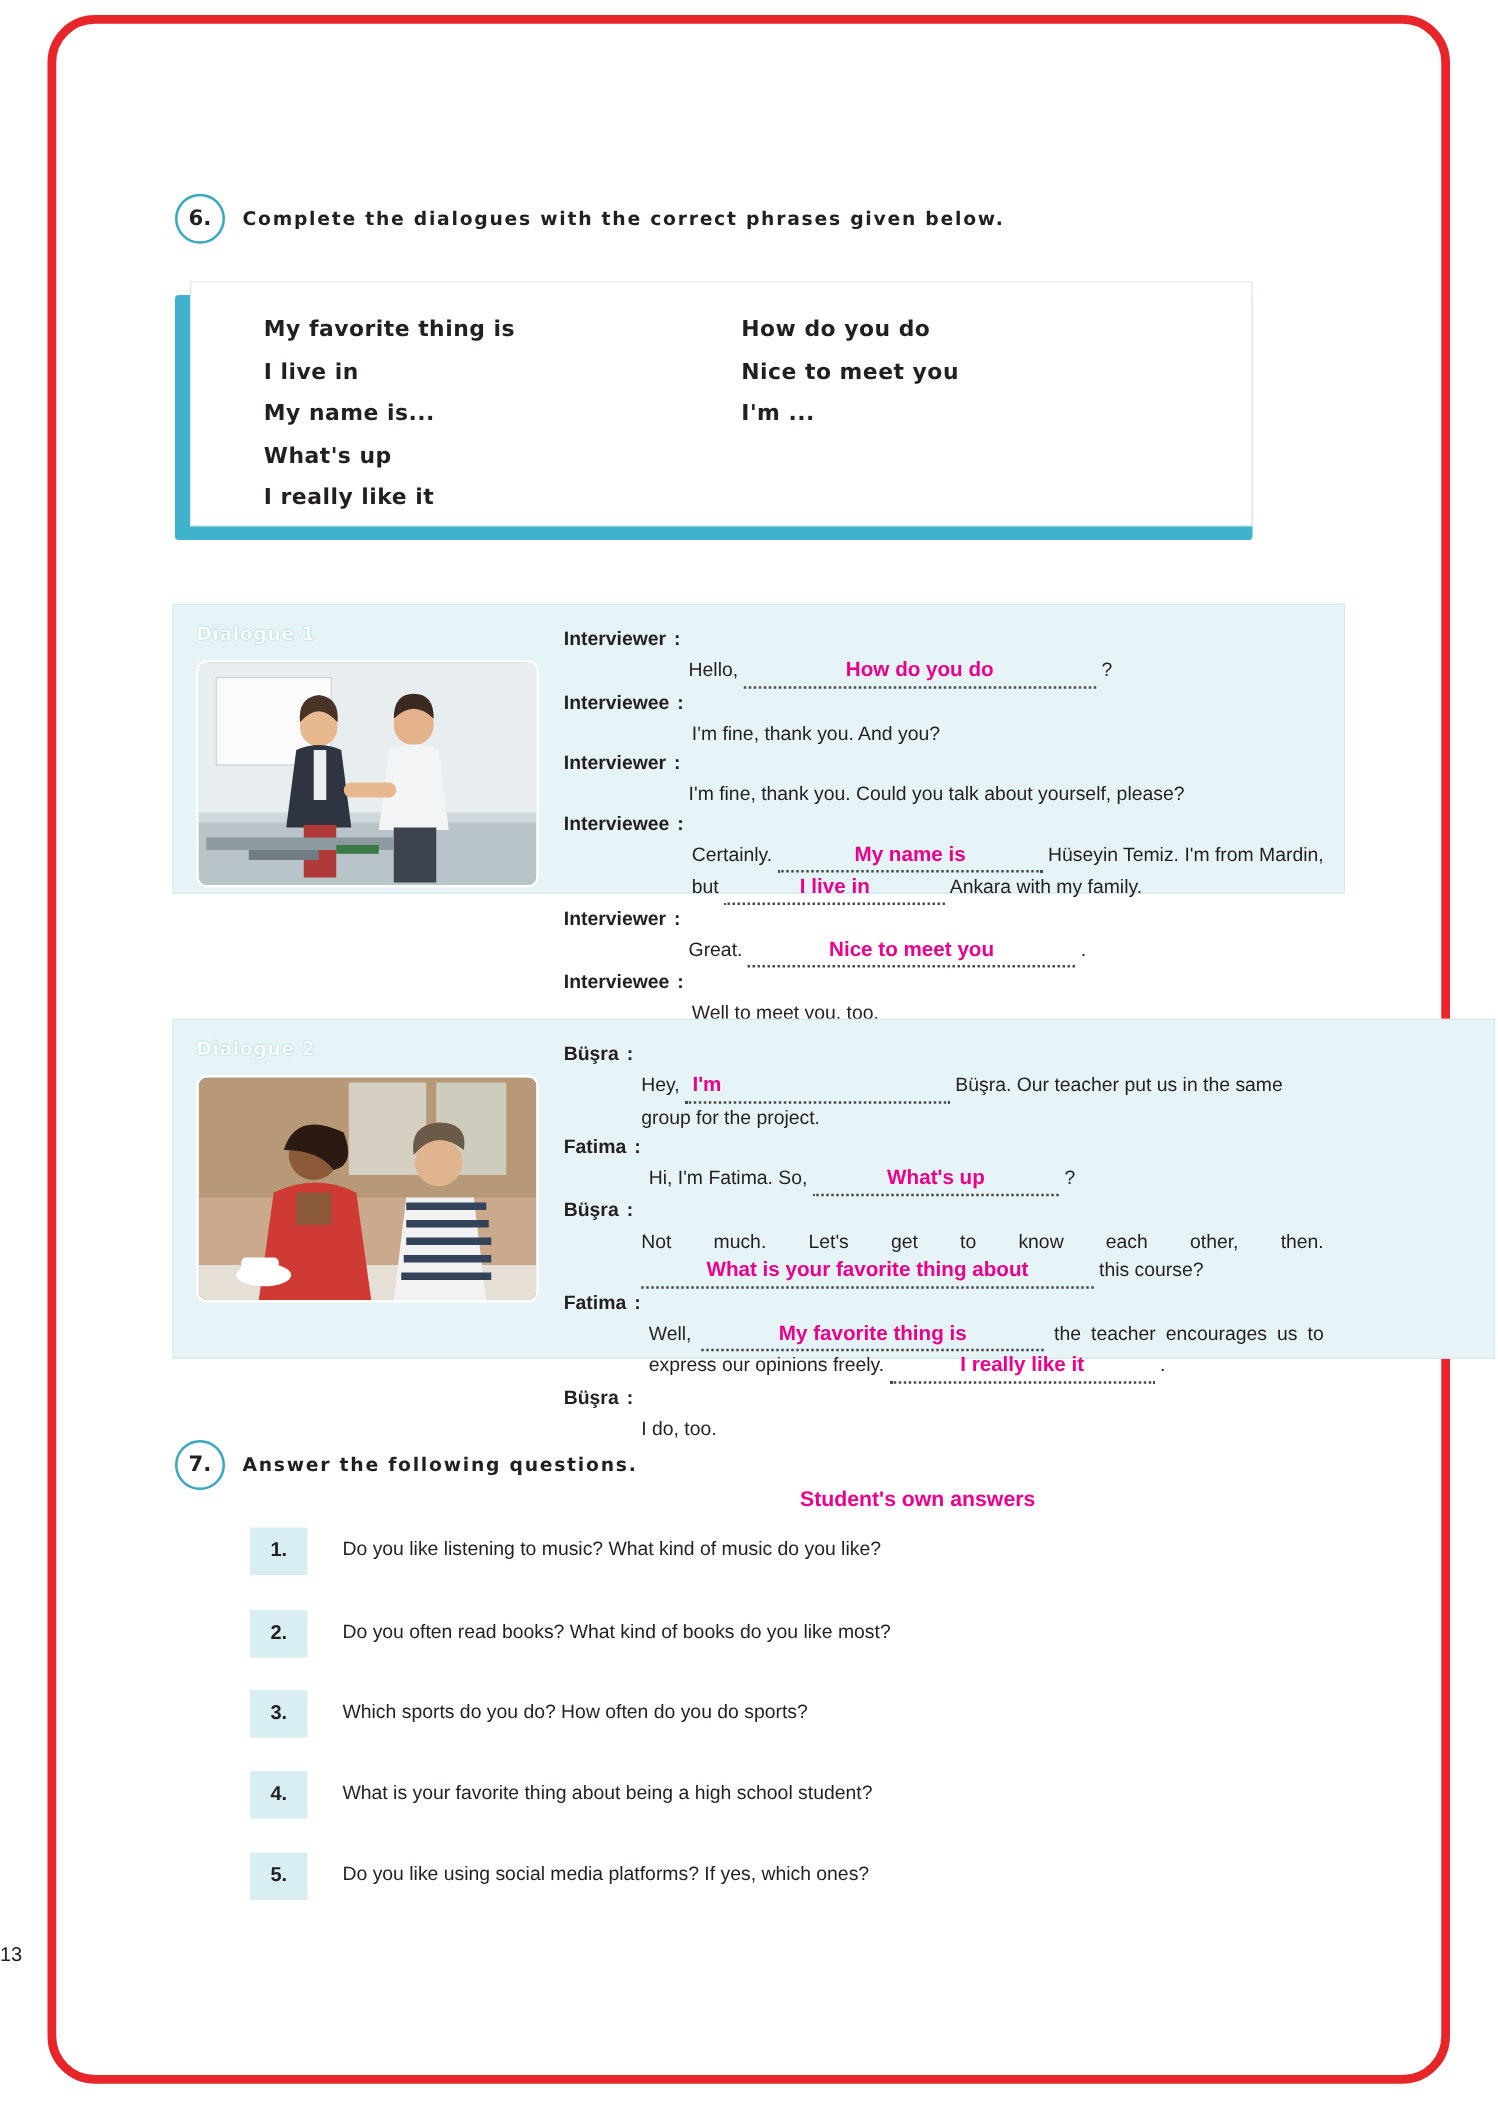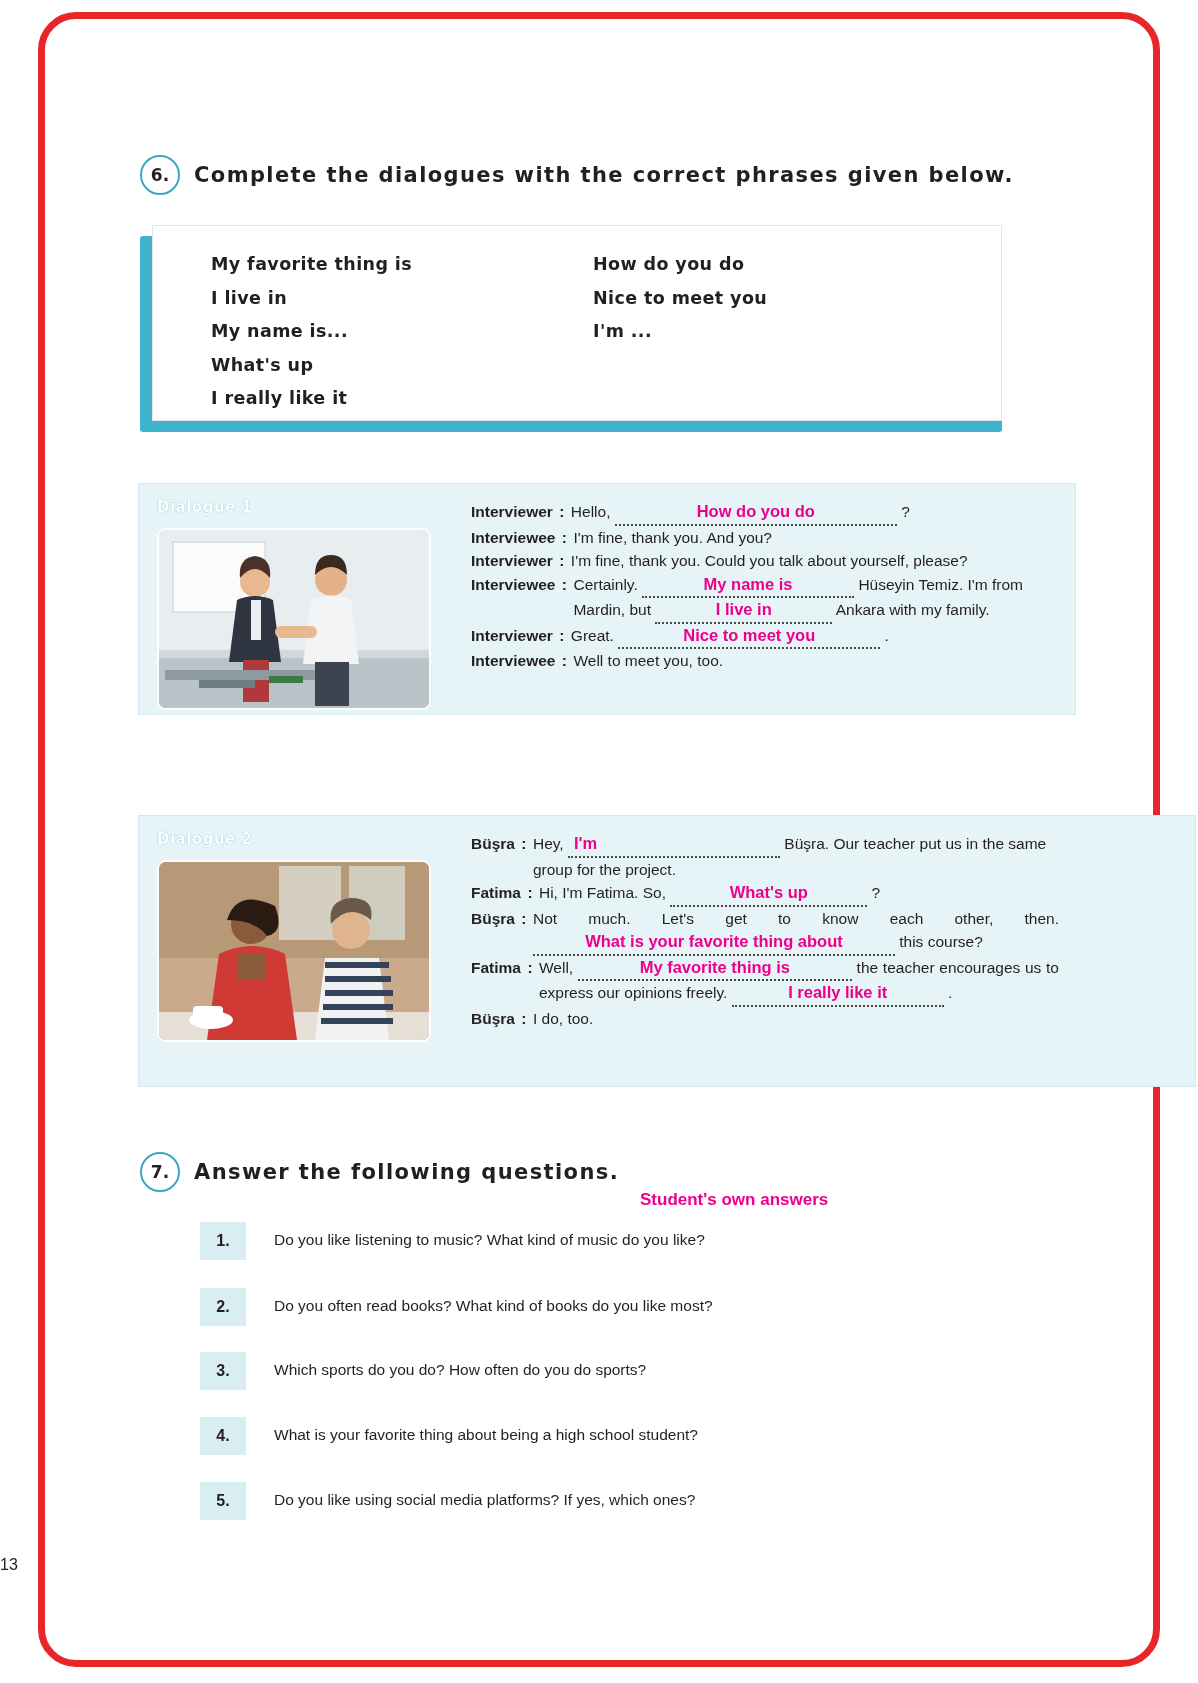--- a/index.html
+++ b/index.html
@@ -5,41 +5,41 @@
   html,body{margin:0;padding:0;background:#ffffff;}
   body{width:1198px;height:1683px;font-family:"Liberation Sans",sans-serif;color:#231f20;}
   .page{position:relative;width:1198px;height:1683px;background:#ffffff;box-sizing:border-box;}
   .frame{position:absolute;left:38px;top:12px;width:1122px;height:1655px;border:7px solid #e8262a;border-radius:38px;box-sizing:border-box;}
   .content{position:absolute;left:0;top:0;width:1198px;height:1683px;}
 
   
   .ex-head{position:absolute;display:flex;align-items:center;}
   .ex-num{width:40px;height:40px;border-radius:50%;border:2px solid #3aa8c1;display:flex;align-items:center;justify-content:center;
           font-family:"DejaVu Sans",sans-serif;font-weight:700;font-size:17px;color:#231f20;box-sizing:border-box;}
-  .ex-title{margin-left:14px;font-family:"DejaVu Sans",sans-serif;font-weight:700;font-size:21px;letter-spacing:1.4px;color:#231f20;}
+  .ex-title{margin-left:14px;font-family:"DejaVu Sans",sans-serif;font-weight:700;font-size:15px;letter-spacing:1.4px;color:#231f20;}
 
   
   .bank-shadow{position:absolute;left:140px;top:236px;width:862px;height:196px;background:#3fb3cc;border-radius:3px;}
   .bank{position:absolute;left:152px;top:225px;width:850px;height:196px;background:#ffffff;border:1px solid #e6e6e6;box-sizing:border-box;}
   .bank-col{position:absolute;top:22px;font-family:"DejaVu Sans",sans-serif;font-weight:700;font-size:17.5px;color:#231f20;line-height:33.5px;letter-spacing:.4px;}
   .bank-col.left{left:58px;}
   .bank-col.right{left:440px;}
 
   
   .dlg{position:absolute;background:#e7f4f7;border:1px solid #d4e9ef;box-sizing:border-box;}
   .dlg-tag{position:absolute;left:18px;top:14px;font-family:"DejaVu Sans",sans-serif;font-weight:700;font-size:15px;color:#ffffff;
            letter-spacing:.5px;text-shadow:0 0 1px #3aa8c1;}
   .photo{position:absolute;left:18px;top:44px;width:270px;height:178px;border-radius:9px;border:2px solid #ffffff;overflow:hidden;background:#b9c7cc;}
   .photo svg{display:block;}
 
   .lines{position:absolute;font-size:15.5px;line-height:23.5px;color:#231f20;}
   .row{display:flex;}
-  .spk{font-weight:700;white-space:nowrap;margin-left:20px;}
+  .spk{font-weight:700;white-space:nowrap;}
   .colon{font-weight:700;width:18px;text-align:center;}
-  .txt{flex:1;}
+  .txt{flex:1;margin-top:25px;}
   .fill{color:#ec008c;font-weight:700;font-size:16.5px;border-bottom:2px dotted #4a4a4a;padding:0 6px;display:inline-block;}
   .just{text-align:justify;}
 
   
   .note{position:absolute;color:#ec008c;font-weight:700;font-size:17px;font-family:"Liberation Sans",sans-serif;}
   .q-row{position:absolute;display:flex;align-items:flex-start;}
   .q-num{width:46px;height:38px;background:#d8eef3;display:flex;align-items:center;justify-content:center;
          font-weight:700;font-size:16px;color:#231f20;}
   .q-text{margin-left:28px;font-size:15.5px;color:#231f20;padding-top:9px;}
 

